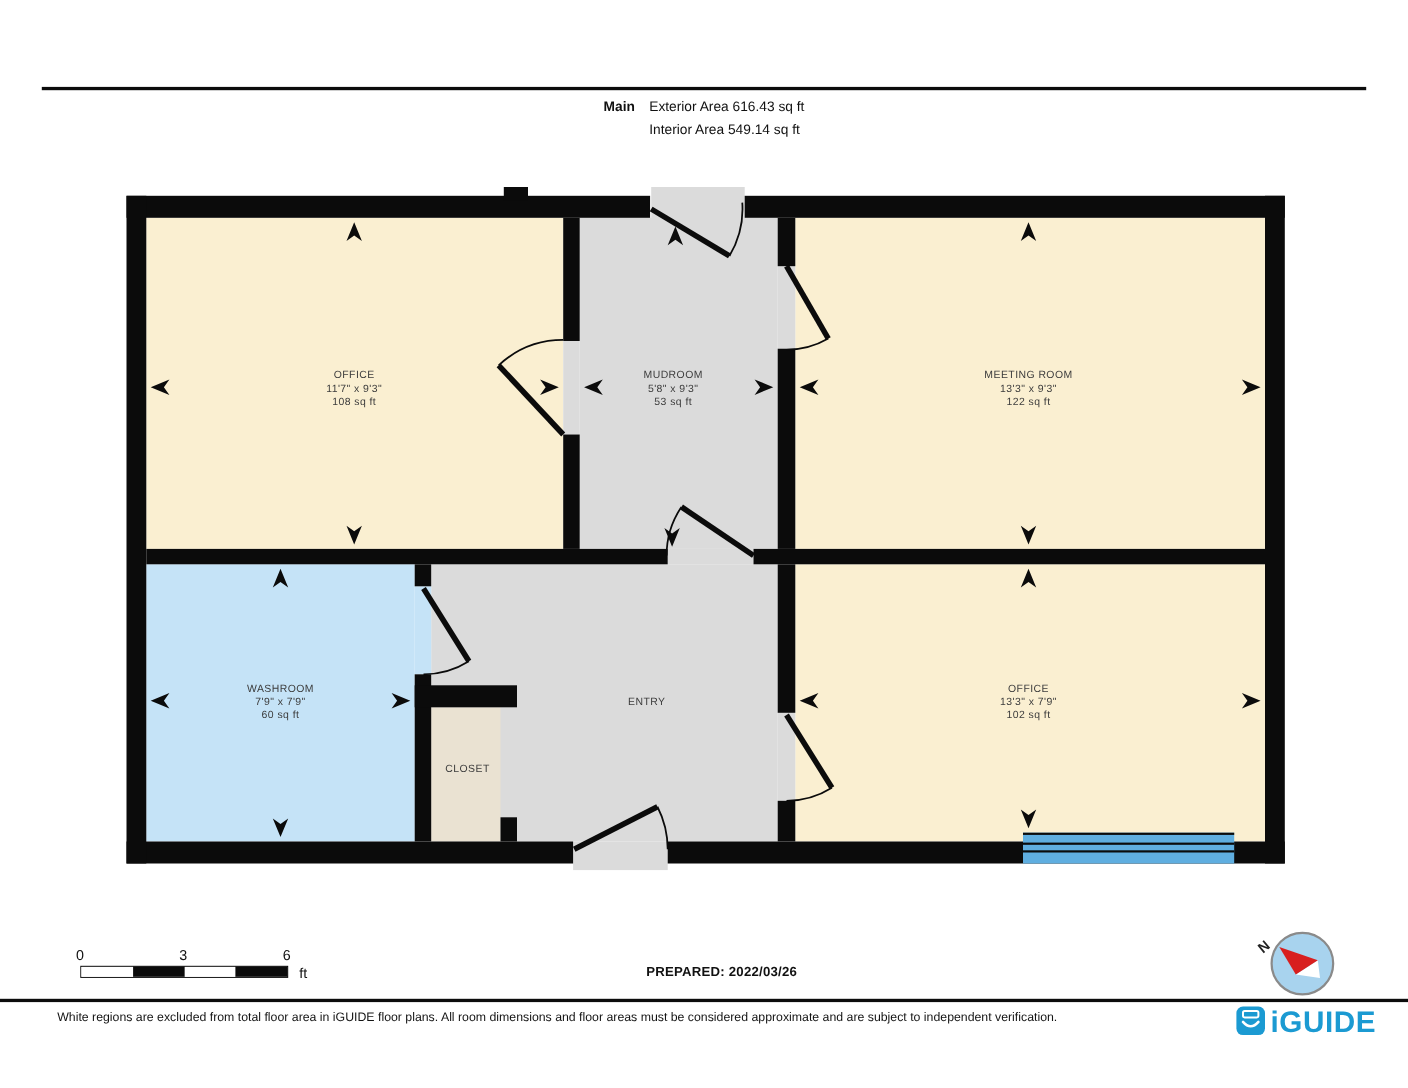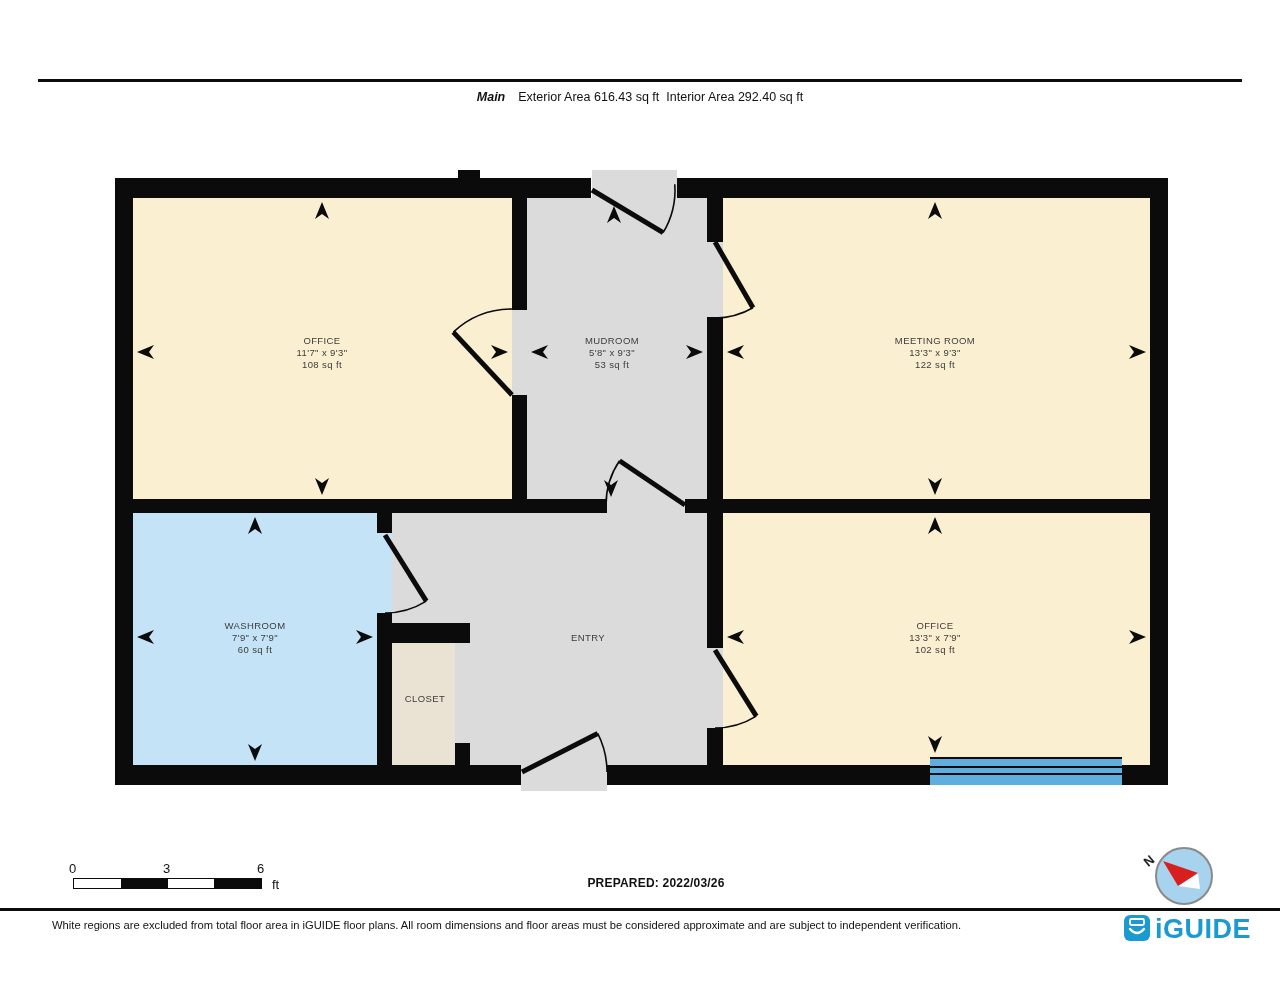--- a/index.html
+++ b/index.html
@@ -3,22 +3,22 @@
 <meta charset="utf-8">
 <style>
   html,body{margin:0;padding:0;background:#ffffff;}
   #canvas{position:relative;width:1280px;height:989px;background:#ffffff;overflow:hidden;
           font-family:"Liberation Sans", sans-serif;color:#111;}
   #plan{position:absolute;left:0;top:0;}
   .abs{position:absolute;}
   #title{top:44px;left:0;right:0;text-align:center;font-size:25px;font-weight:bold;letter-spacing:.5px;color:#0c0c0c;}
   #title-rule{top:79px;left:38px;width:1204px;height:3px;background:#0c0c0c;}
   #summary{top:90px;left:0;right:0;display:flex;justify-content:center;gap:13px;font-size:12.5px;}
-  #summary .flabel{font-weight:bold;font-style:italic;}
-  #summary .lines{display:flex;flex-direction:row;gap:7px;}
+  #summary .flabel{font-weight:bold;}
+  #summary .lines{display:flex;flex-direction:column;gap:7px;}
   #scalebar{top:861px;left:73px;width:230px;height:32px;font-size:13px;}
   #scalebar .num{position:absolute;top:0;}
   #scalebar .bar{position:absolute;top:17px;left:0;width:189px;height:11px;border:1.5px solid #0b0b0b;
                  display:flex;box-sizing:border-box;}
   #scalebar .seg{flex:1;}
   #scalebar .unit{position:absolute;left:199px;top:16px;}
   #prepared{top:876px;left:0;right:0;text-align:center;font-weight:bold;font-size:12px;letter-spacing:.2px;padding-left:32px;}
   #footer-rule{top:908px;left:0;width:1280px;height:2.5px;background:#0c0c0c;}
   #disclaimer{top:919px;left:52px;font-size:11.2px;color:#131313;text-align:center;}
 </style>
@@ -125,21 +125,21 @@
       <path d="M 1130 929 Q 1137 937 1144 929" fill="none" stroke="#fff" stroke-width="2.4" stroke-linecap="round"></path>
       <text x="1155" y="938" text-anchor="start" fill="#1B9AD2" font-size="27" font-family="&quot;Liberation Sans&quot;, sans-serif" letter-spacing="0.5" font-weight="bold">iGUIDE</text>
     </svg>
 
   <div id="title-rule" class="abs"></div>
 
   <div id="summary" class="abs">
     <span class="flabel">Main</span>
     <span class="lines">
       <span>Exterior Area 616.43 sq ft</span>
-      <span>Interior Area 292.40 sq ft</span>
+      <span>Interior Area 549.14 sq ft</span>
     </span>
   </div>
 
   <div id="scalebar" class="abs">
     <span class="num" style="left:-4px">0</span>
     <span class="num" style="left:90px">3</span>
     <span class="num" style="left:184px">6</span>
     <span class="bar">
         <span class="seg" style="background:#fff"></span>
         <span class="seg" style="background:#0b0b0b"></span>

